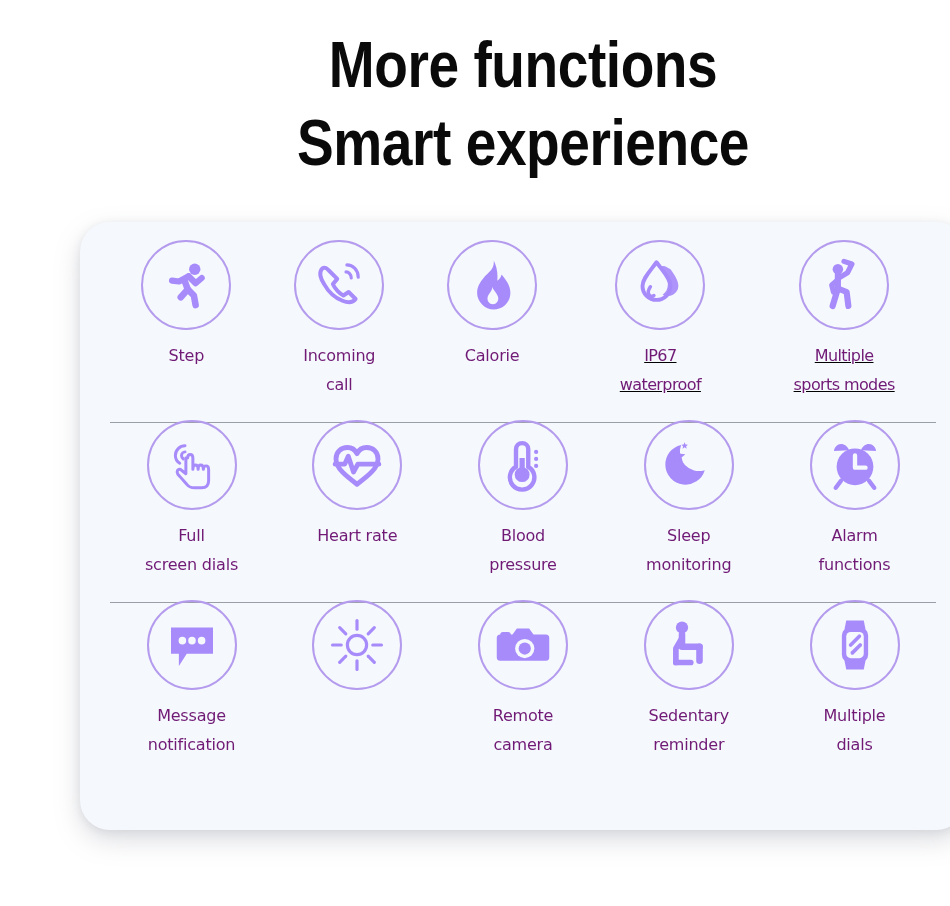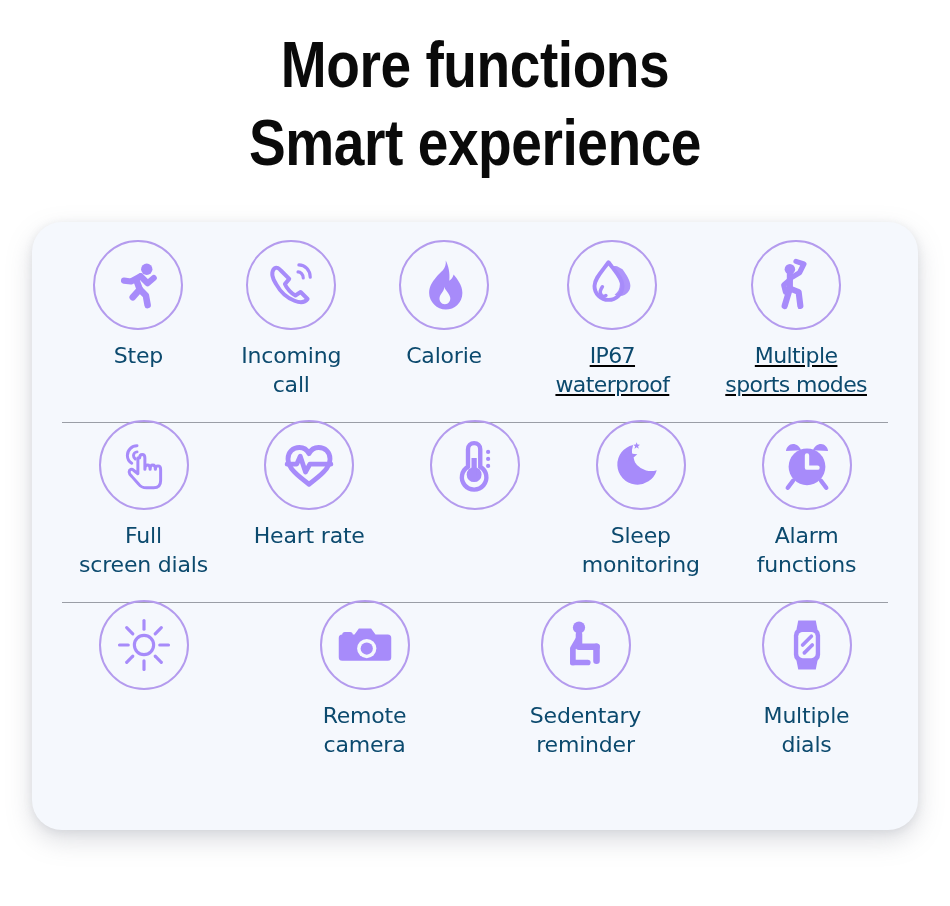--- a/index.html
+++ b/index.html
@@ -13,20 +13,21 @@
     background: #ffffff;
     font-family: "DejaVu Sans", "Liberation Sans", sans-serif;
     overflow: hidden;
   }
 
   .page {
     position: relative;
     width: 860px;
     height: 906px;
     background: #ffffff;
+    margin-left: 48px;
   }
 
   
   .heading {
     position: absolute;
     top: 26px;
     left: 0;
     width: 950px;
     text-align: center;
     color: #0a0a0a;
@@ -110,23 +111,23 @@
   }
   .icon-ring svg {
     display: block;
     width: 56px;
     height: 56px;
   }
 
   .feature-label {
     margin-top: 11px;
     text-align: center;
-    color: #0c4a6e;
+    color: #701a75;
     font-family: "DejaVu Sans", "Liberation Sans", sans-serif;
-    font-size: 22px;
+    font-size: 16px;
     line-height: 29px;
     font-weight: 400;
     white-space: pre-line;
     letter-spacing: -0.2px;
   }
   .feature.wide { width: 196px; text-decoration: underline; }
   .feature.wide .feature-label { letter-spacing: -0.6px; }
 </style>
 </head>
 <body>
@@ -236,20 +237,22 @@
             <svg viewBox="0 0 64 64" fill="none" xmlns="http://www.w3.org/2000/svg">
               <path d="M38 34V14a7 7 0 1 0-14 0v20a14 14 0 1 0 14 0z" stroke="#a78bfa" stroke-width="5"></path>
               <path d="M31 24v14a7 7 0 1 0 0 0z" fill="#a78bfa"></path>
               <circle cx="31" cy="43" r="8.5" fill="#a78bfa"></circle>
               <rect x="28" y="24" width="6" height="20" fill="#a78bfa"></rect>
               <circle cx="47" cy="17" r="2.4" fill="#a78bfa"></circle>
               <circle cx="47" cy="25" r="2.4" fill="#a78bfa"></circle>
               <circle cx="47" cy="33" r="2.4" fill="#a78bfa"></circle>
             </svg>
           </span>
+          <div class="feature-label">Blood
+pressure</div>
         </div>
 
         <div class="feature">
           <span class="icon-ring">
             <svg viewBox="0 0 64 64" xmlns="http://www.w3.org/2000/svg">
               <path d="M50 38a22 22 0 0 1-27-29 23 23 0 1 0 27 29z" fill="#a78bfa"></path>
               <path d="M20 14l2.2 5.2 5.6.4-4.3 3.7 1.4 5.5-4.9-3-4.9 3 1.4-5.5-4.3-3.7 5.6-.4z" fill="#a78bfa"></path>
               <path d="M27 6l1 2.6 2.8.2-2.1 1.8.7 2.7L27 11.8l-2.4 1.5.7-2.7-2.1-1.8 2.8-.2z" fill="#a78bfa"></path>
             </svg>
           </span>
@@ -269,20 +272,32 @@
           </span>
           <div class="feature-label">Alarm
 functions</div>
         </div>
 
       </div>
       <div class="divider d-1"></div>
 
       <div class="feature-row row-2">
 
+        <div class="feature">
+          <span class="icon-ring">
+            <svg viewBox="0 0 64 64" xmlns="http://www.w3.org/2000/svg">
+              <path d="M8 12h48v30H26l-9 14V42H8z" fill="#a78bfa"></path>
+              <circle cx="21" cy="27" r="4.3" fill="#f5f8fd"></circle>
+              <circle cx="32" cy="27" r="4.3" fill="#f5f8fd"></circle>
+              <circle cx="43" cy="27" r="4.3" fill="#f5f8fd"></circle>
+            </svg>
+          </span>
+          <div class="feature-label">Message
+notification</div>
+        </div>
 
         <div class="feature">
           <span class="icon-ring">
             <svg viewBox="0 0 64 64" fill="none" xmlns="http://www.w3.org/2000/svg">
               <circle cx="32" cy="32" r="11" stroke="#a78bfa" stroke-width="3.6"></circle>
               <g stroke="#a78bfa" stroke-width="3.6" stroke-linecap="round">
                 <path d="M32 4v10"></path>
                 <path d="M32 50v10"></path>
                 <path d="M4 32h10"></path>
                 <path d="M50 32h10"></path>

